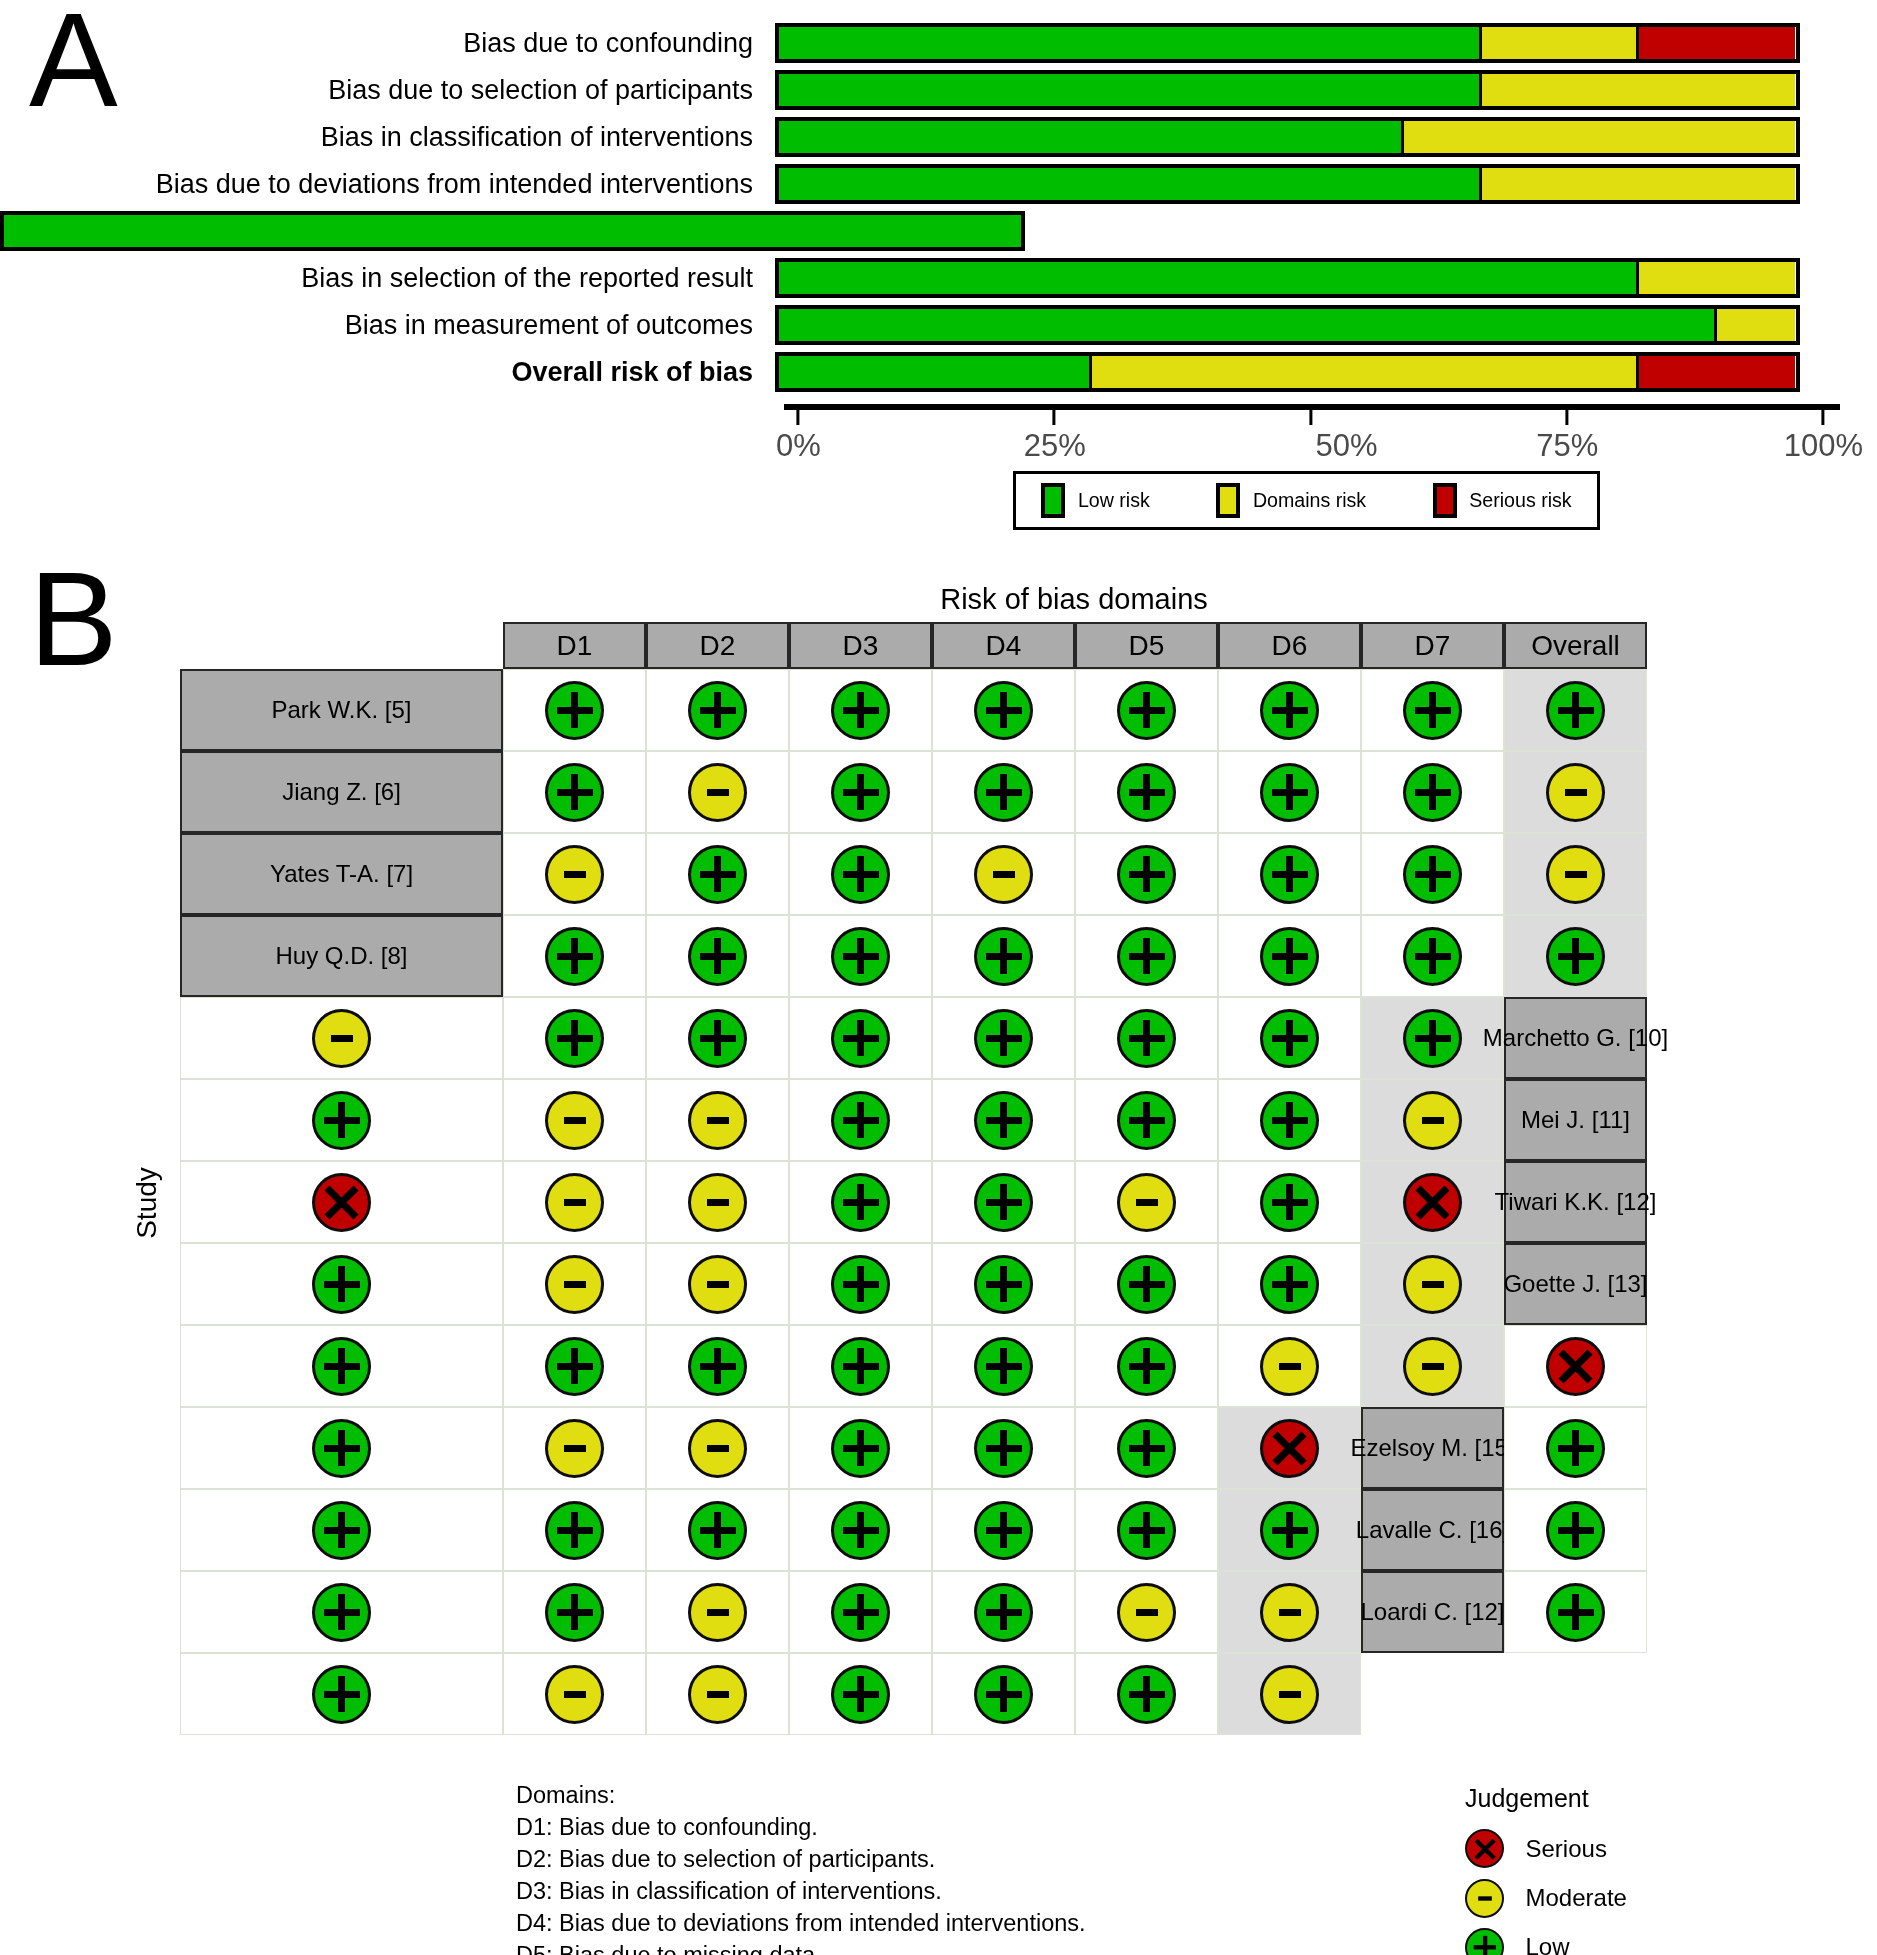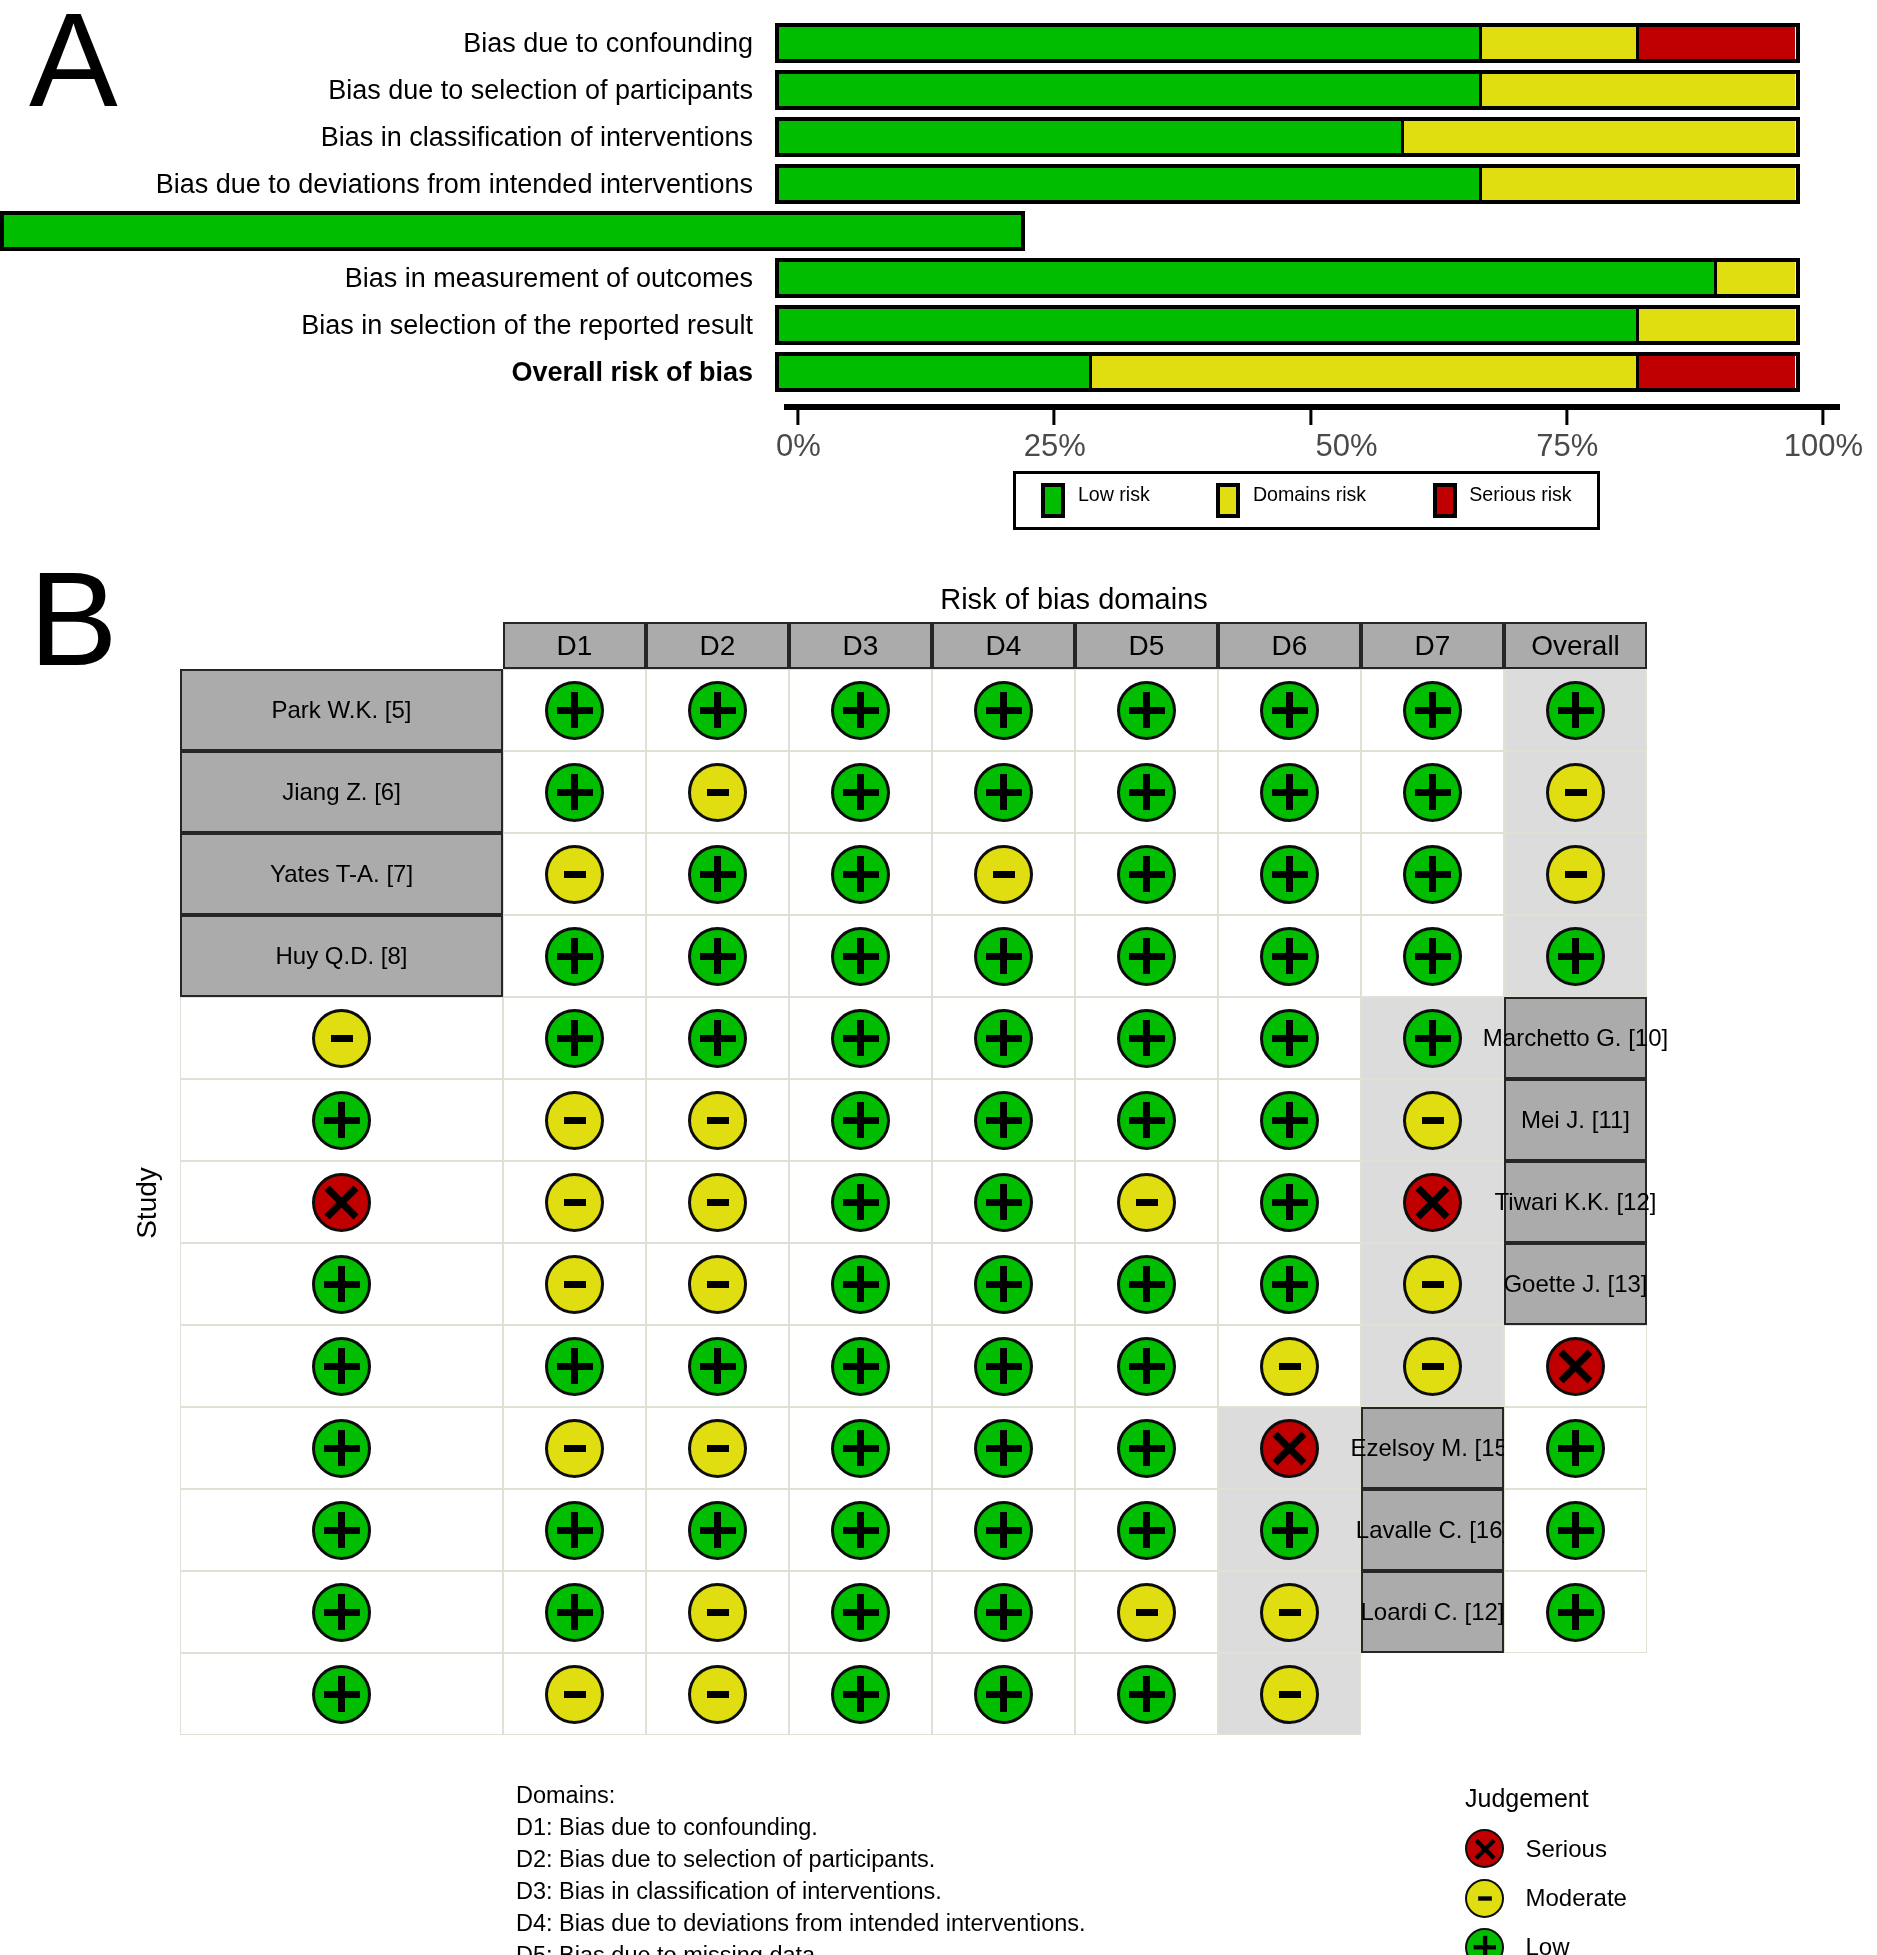--- a/index.html
+++ b/index.html
@@ -25,21 +25,21 @@
 
   .a-axis { position:absolute; left:798px; top:404px; width:1025px; height:78px; }
   .a-axis-line { position:absolute; left:-13.7px; top:0; width:1056px; height:6.3px; background:#000; }
   .a-tick { position:absolute; top:6.3px; width:3.1px; height:15px; background:#000; transform:translateX(-1.6px); }
   .a-tick-label { position:absolute; top:24px; width:133px; transform:translateX(-66px);
                   text-align:center; font-size:31px; color:#4A4A4A; }
 
   .a-legend { position:absolute; left:1013px; top:471px; width:587px; height:59px;
               border:3.9px solid #000; box-sizing:border-box; background:#fff;
               display:flex; align-items:center; justify-content:space-between; padding:0 25.4px; }
-  .a-legend-item { display:flex; align-items:flex-start; gap:12.5px; }
+  .a-legend-item { display:flex; align-items:center; gap:12.5px; }
   .a-swatch { width:24px; height:35px; border:4.7px solid #000; box-sizing:border-box; flex:none; }
   .a-legend-label { font-size:19.6px; white-space:nowrap; }
 
   
   .b-title { position:absolute; left:503px; top:583px; width:1142px; text-align:center; font-size:29px; }
   .b-grid { position:absolute; left:180px; top:622px;
             display:grid; grid-template-columns:323px repeat(8,143px); }
   .b-corner { background:transparent; }
   .b-header { height:47px; background:#ABABAB; border:2.3px solid #262626; box-sizing:border-box;
               display:flex; align-items:center; justify-content:center; font-size:28px; }
@@ -110,31 +110,31 @@
           <div class="a-seg divider" style="width: 69.2%; background: rgb(0, 189, 0);"></div>
           <div class="a-seg" style="width: 30.8%; background: rgb(224, 222, 16);"></div>
         </div>
       </div>
       <div class="a-row">
         <div class="a-bar">
           <div class="a-seg" style="width: 100%; background: rgb(0, 189, 0);"></div>
         </div>
       </div>
       <div class="a-row">
+        <div class="a-label">Bias in selection of the reported result</div>
+        <div class="a-bar">
+          <div class="a-seg divider" style="width: 84.6%; background: rgb(0, 189, 0);"></div>
+          <div class="a-seg" style="width: 15.4%; background: rgb(224, 222, 16);"></div>
+        </div>
+      </div>
+      <div class="a-row">
         <div class="a-label">Bias in measurement of outcomes</div>
         <div class="a-bar">
           <div class="a-seg divider" style="width: 92.3%; background: rgb(0, 189, 0);"></div>
           <div class="a-seg" style="width: 7.7%; background: rgb(224, 222, 16);"></div>
-        </div>
-      </div>
-      <div class="a-row">
-        <div class="a-label">Bias in selection of the reported result</div>
-        <div class="a-bar">
-          <div class="a-seg divider" style="width: 84.6%; background: rgb(0, 189, 0);"></div>
-          <div class="a-seg" style="width: 15.4%; background: rgb(224, 222, 16);"></div>
         </div>
       </div>
       <div class="a-row">
         <div class="a-label bold">Overall risk of bias</div>
         <div class="a-bar">
           <div class="a-seg divider" style="width: 30.8%; background: rgb(0, 189, 0);"></div>
           <div class="a-seg divider" style="width: 53.8%; background: rgb(224, 222, 16);"></div>
           <div class="a-seg" style="width: 15.4%; background: rgb(192, 0, 0);"></div>
         </div>
       </div>

